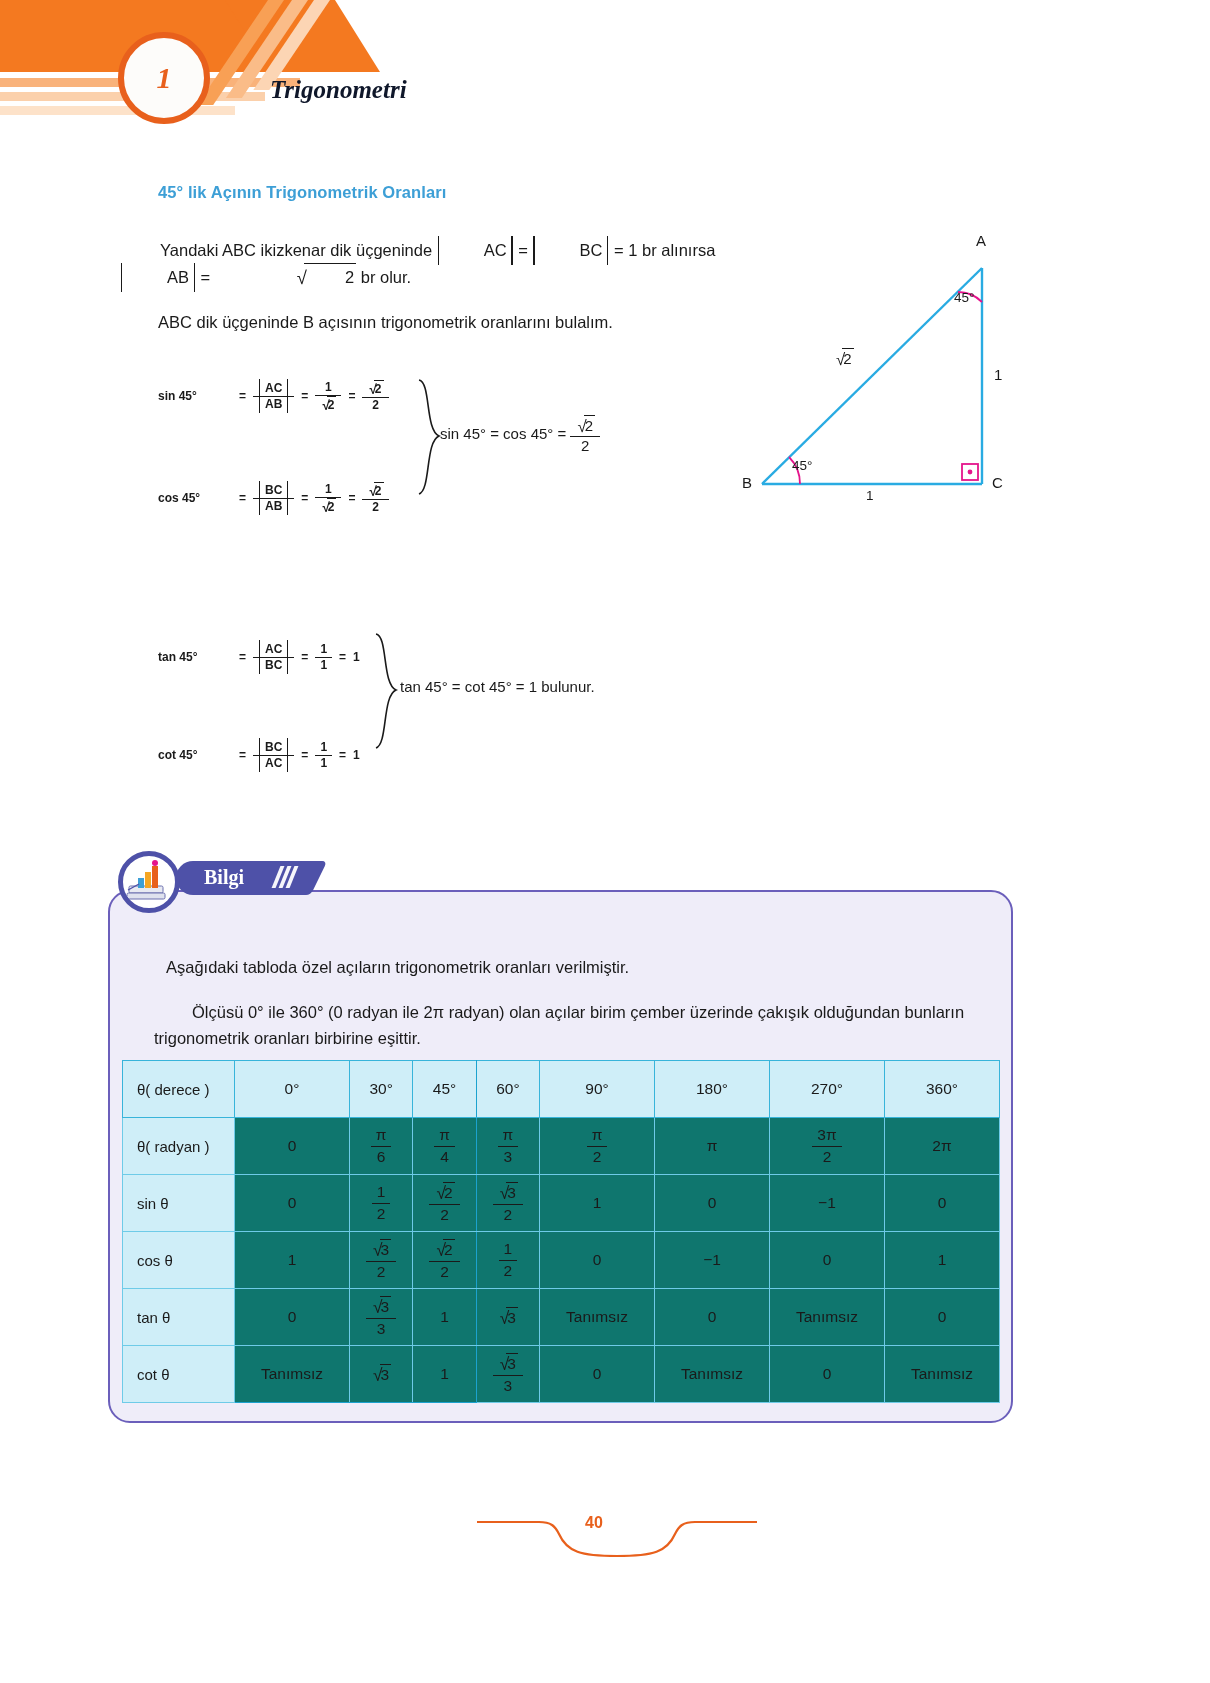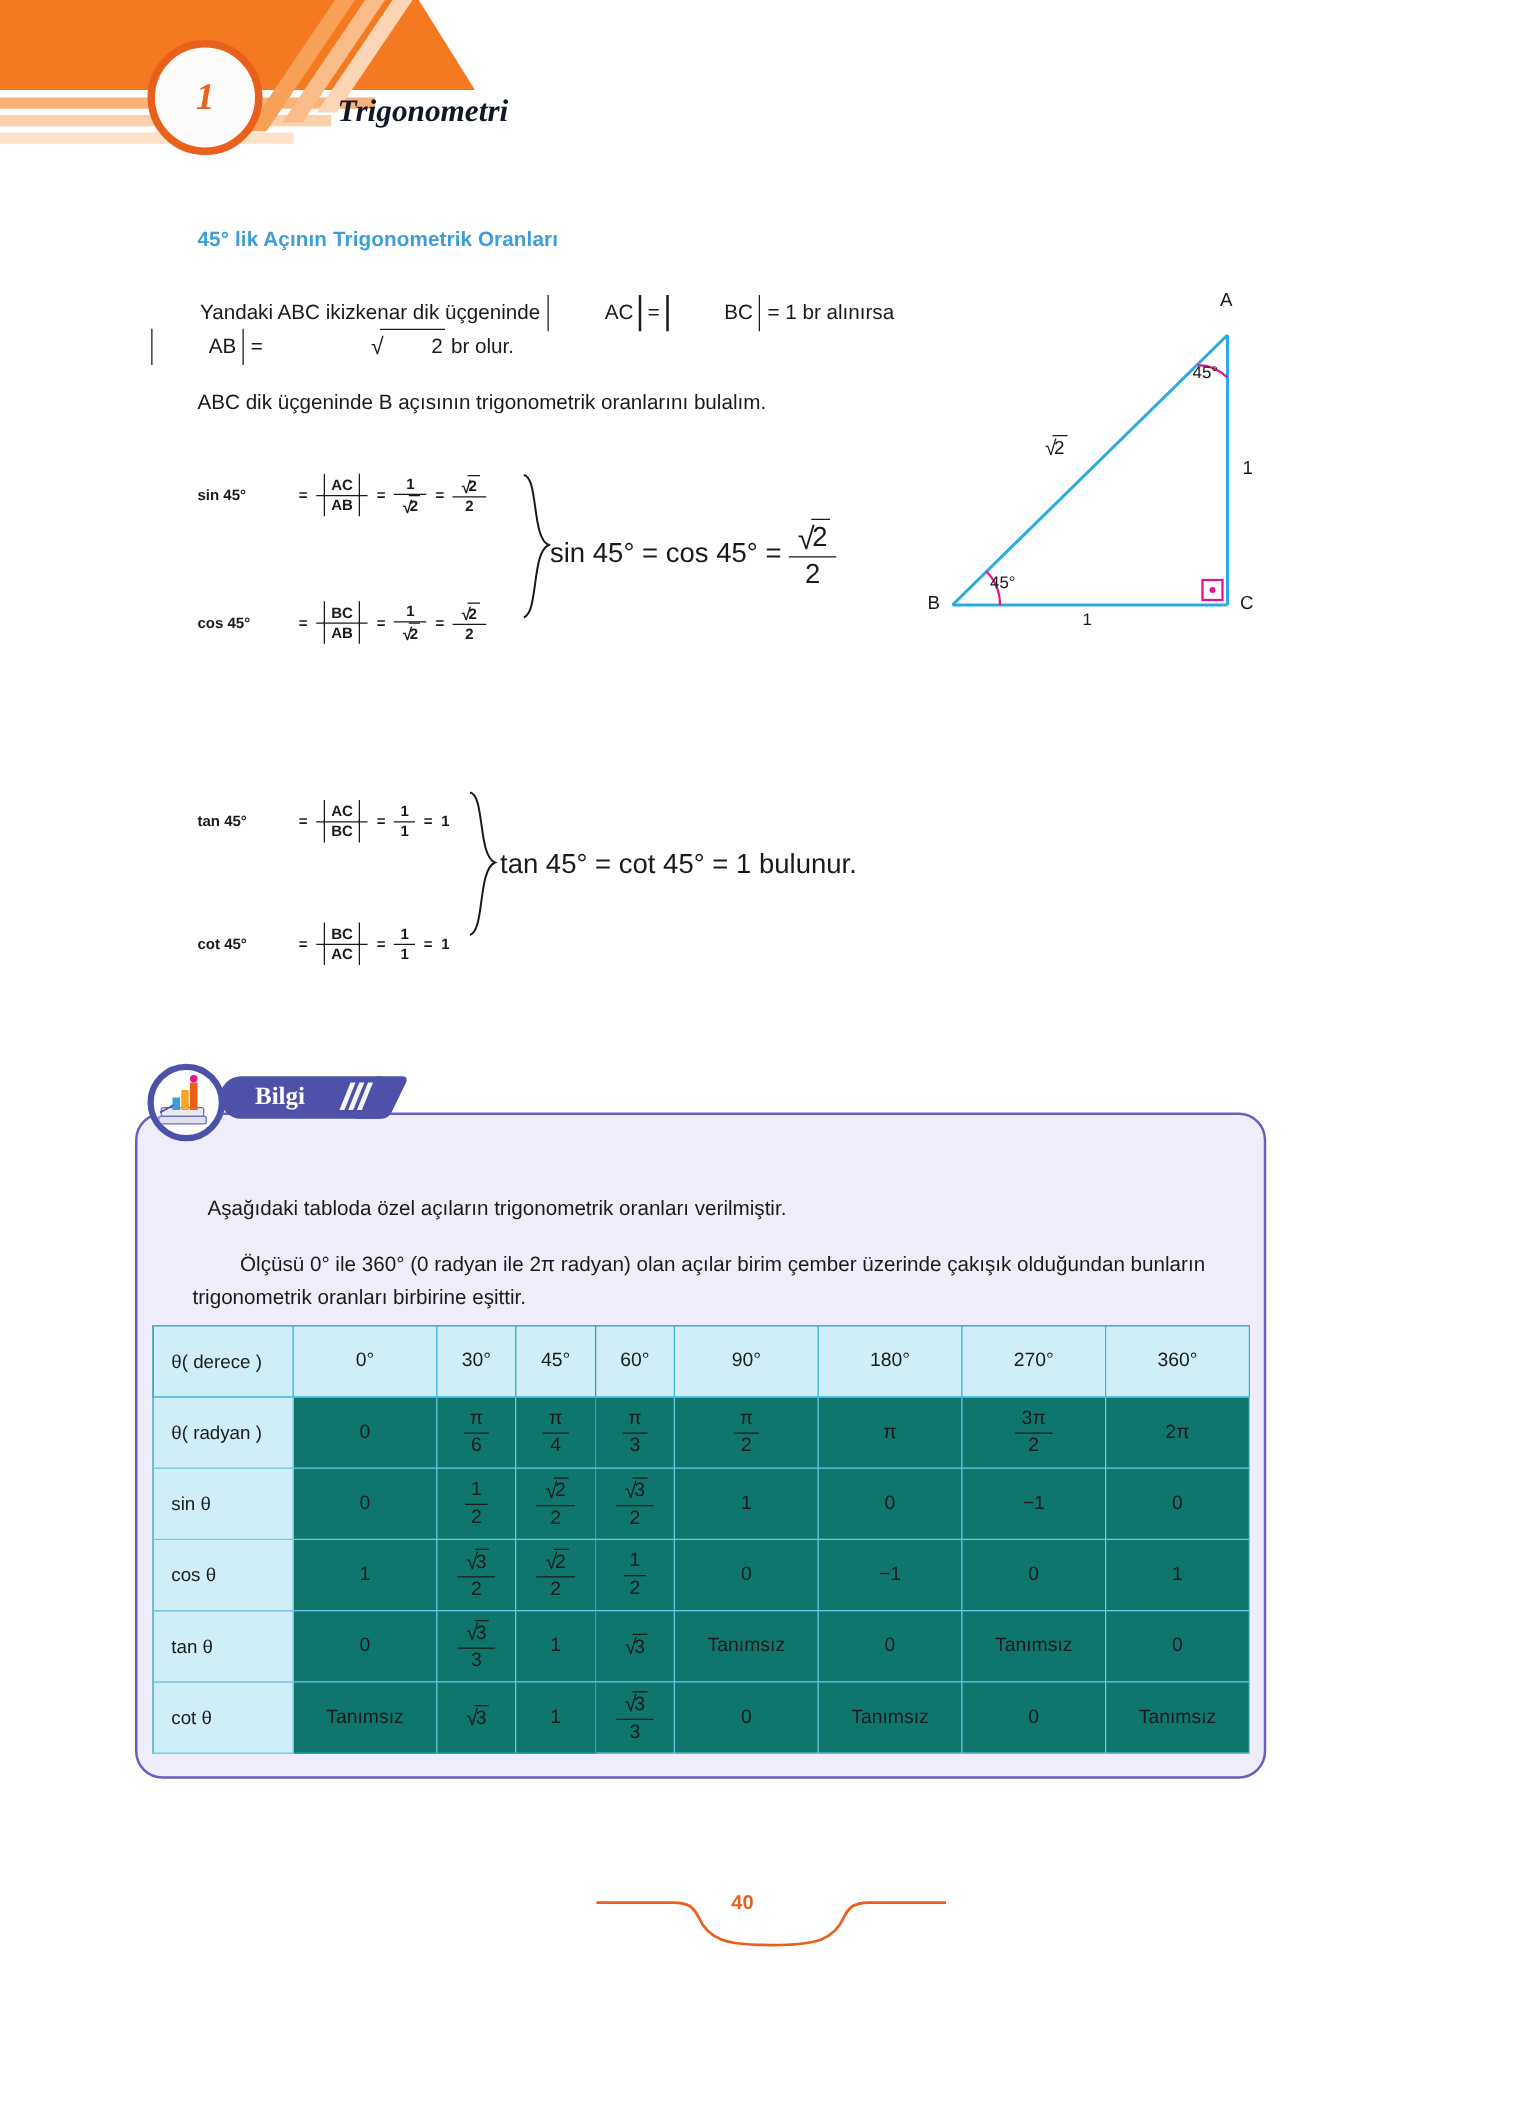--- a/index.html
+++ b/index.html
@@ -87,21 +87,21 @@
   
   .fblock { position:absolute; font-size:12px;font-weight:bold; }
   .fb1 { left:158px; top:365px; }
   .fb2 { left:158px; top:626px; }
 
   .frow { display:flex; align-items:center; height:62px; white-space:nowrap; }
   .frow .lbl { min-width:74px; }
   .eq { margin:0 7px; }
   .brace-wrap { position:absolute; }
 
-  .result { position:absolute; font-size:22px; white-space:nowrap; }
+  .result { position:absolute; font-size:15px; white-space:nowrap; }
   .r1 { left:440px; top:415px; }
   .r2 { left:400px; top:678px; }
 
   
   .tri-wrap { position:absolute; left:730px; top:232px; width:300px; height:270px; }
   .tri-lbl { position:absolute; font-size:15px; color:#1a1a1a; }
   .tri-ang { position:absolute; font-size:13.5px; color:#1a1a1a; }
 
   
   .bilgi-box {

